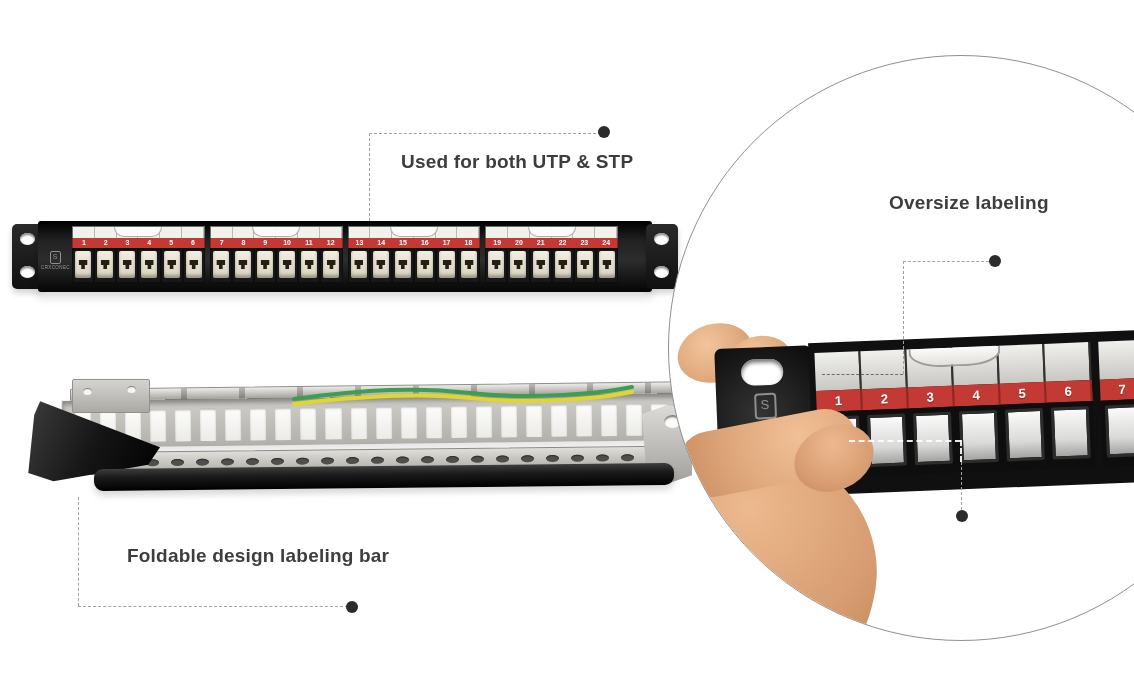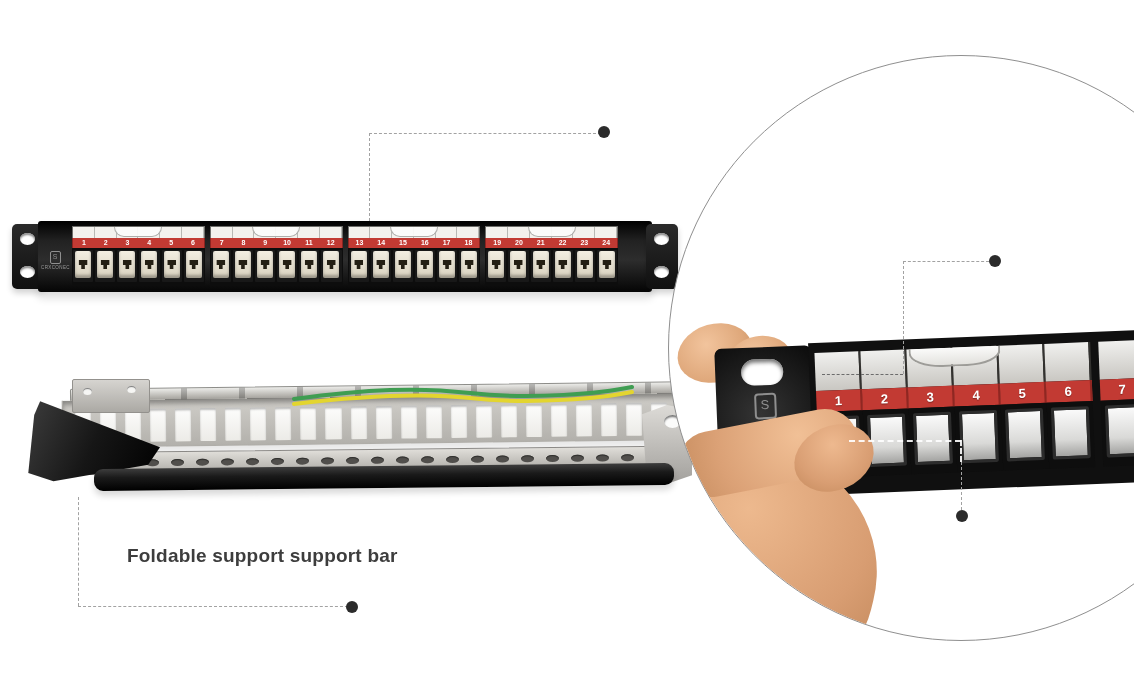--- a/index.html
+++ b/index.html
@@ -464,29 +464,31 @@
             </div>
           </div>
       </div>
     </div>
 
     <div class="skin hand-palm"></div>
     <div class="skin hand-thumb"></div>
     <div class="skin hand-index"></div>
   </div>
 
+  <div class="ann" style="left:401px;top:151px">Used for both UTP &amp; STP</div>
   <div class="dash-v" style="left:369px;top:133px;height:88px"></div>
   <div class="dash-h" style="left:369px;top:133px;width:232px"></div>
   <div class="dot" style="left:598px;top:126px"></div>
 
-  <div class="ann" style="left:127px;top:545px">Foldable support support bar</div>
+  <div class="ann" style="left:127px;top:545px">Foldable design labeling bar</div>
   <div class="dash-v" style="left:78px;top:497px;height:109px"></div>
   <div class="dash-h" style="left:78px;top:606px;width:270px"></div>
   <div class="dot" style="left:346px;top:601px"></div>
 
+  <div class="ann" style="left:889px;top:192px">Oversize labeling</div>
   <div class="dash-h" style="left:903px;top:261px;width:86px"></div>
   <div class="dot" style="left:989px;top:255px"></div>
   <div class="dash-v" style="left:903px;top:261px;height:113px"></div>
   <div class="dash-h dark" style="left:822px;top:374px;width:81px"></div>
 
   <div class="dash-h white" style="left:849px;top:440px;width:112px"></div>
   <div class="dash-v white" style="left:960px;top:440px;height:22px"></div>
   <div class="dash-v" style="left:961px;top:462px;height:48px"></div>
   <div class="dot" style="left:956px;top:510px"></div>
 

